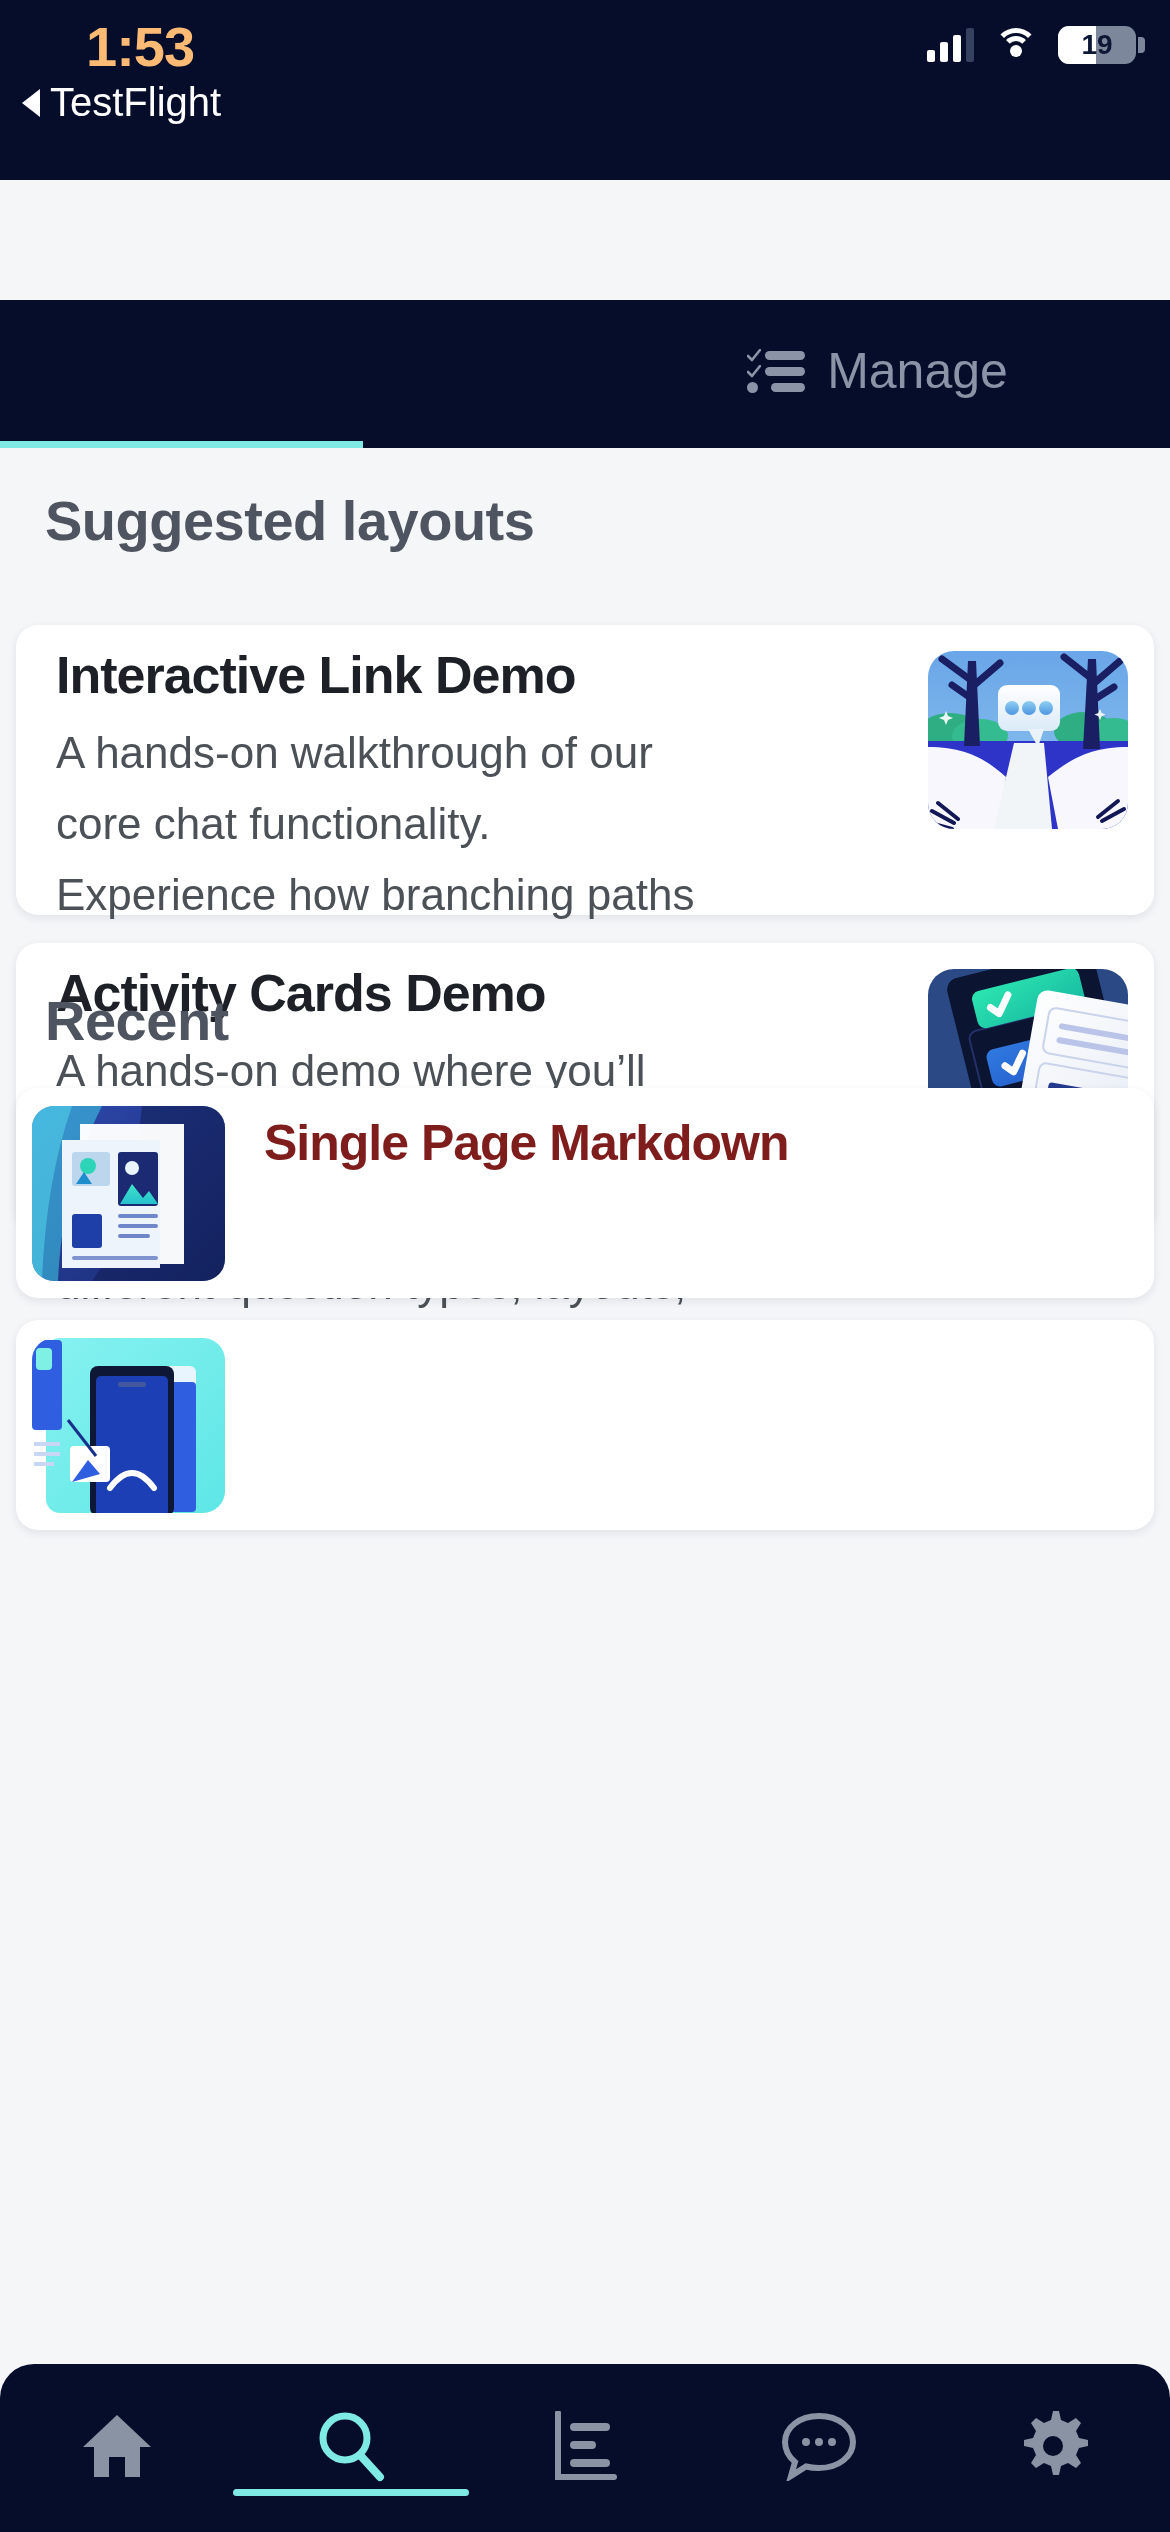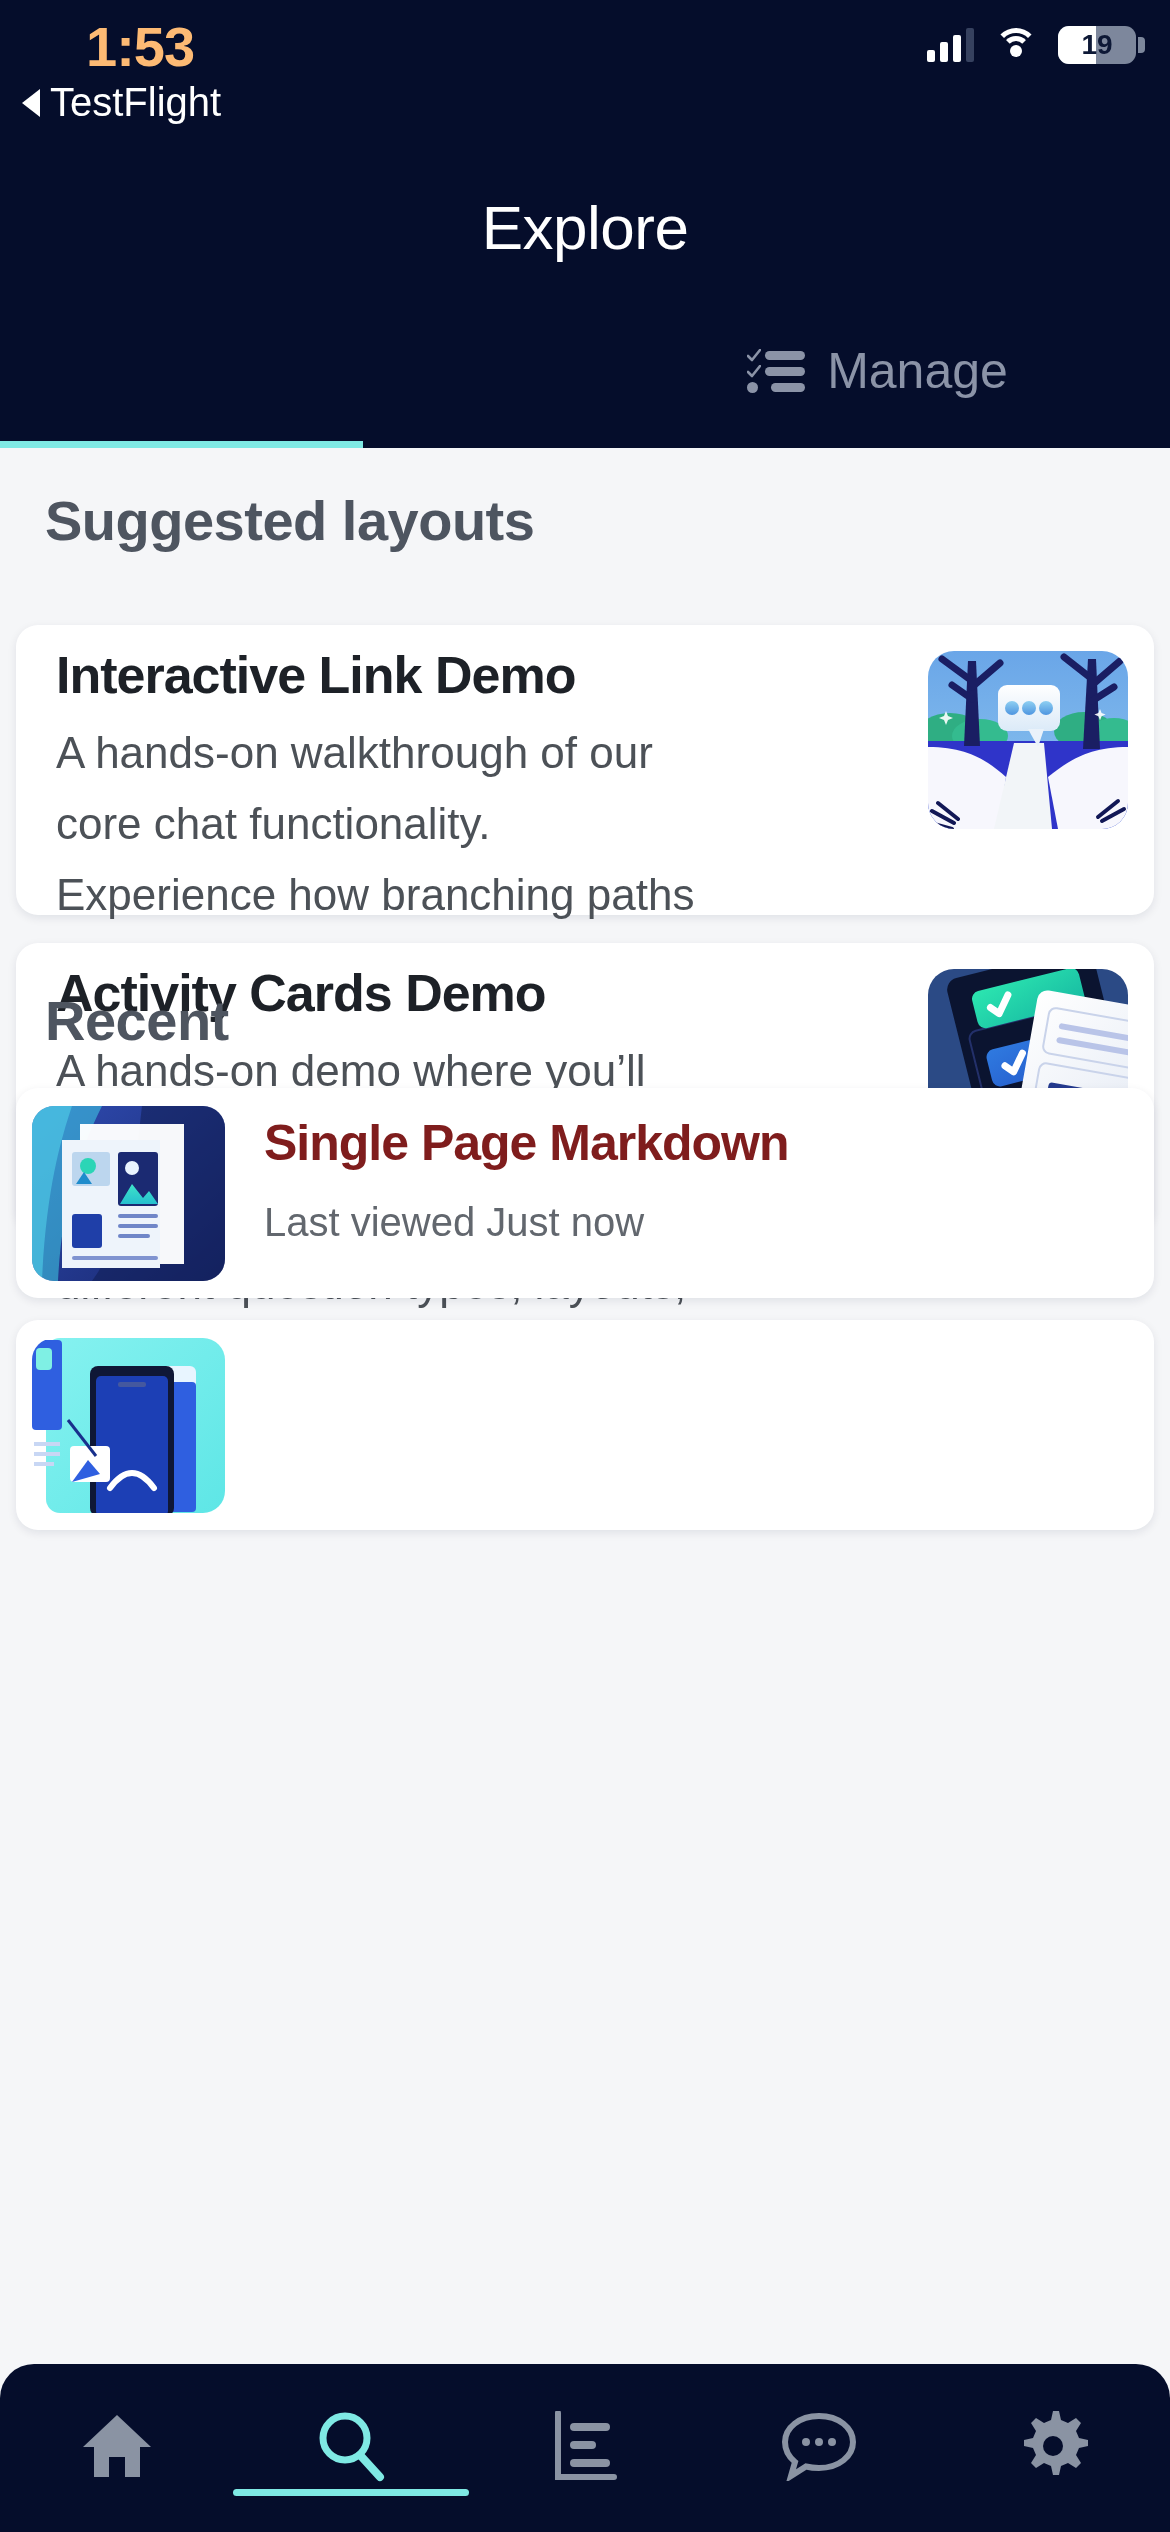--- a/index.html
+++ b/index.html
@@ -155,23 +155,20 @@
           <span class="w2"></span>
           <span class="w3"></span>
       </span>
       <span class="batt">
         <span class="fill"></span>
         <span class="lvl">19</span>
       </span>
     </div>
   </div>
 
-  <div class="navheader">
-    <div class="navtitle">Explore</div>
-  </div>
 
   <div class="segtabs">
     <div class="segtab right">
       <span class="list-ic">
         <span class="bar b1"></span>
           <span class="bar b2"></span>
           <span class="bar b3"></span>
         <span class="ck" style="top:0px;">
           <svg width="14" height="14" viewBox="0 0 14 14">
               <path d="M1 7 L5 11 L13 1" stroke="#8b93a7" stroke-width="2.6" fill="none" stroke-linecap="round" stroke-linejoin="round"></path>
@@ -318,21 +315,20 @@
           <circle cx="100" cy="62" r="7" fill="#eaf4ff"></circle>
           <path d="M88 98 l12 -20 11 14 6 -7 9 13 z" fill="url(#tealg)"></path>
           <rect x="86" y="108" width="40" height="4" rx="2" fill="#6f86c8"></rect>
           <rect x="86" y="118" width="40" height="4" rx="2" fill="#6f86c8"></rect>
           <rect x="86" y="128" width="32" height="4" rx="2" fill="#6f86c8"></rect>
           <rect x="40" y="108" width="30" height="34" rx="3" fill="#1f3fa8"></rect>
           <rect x="40" y="150" width="86" height="4" rx="2" fill="#7f93d0"></rect>
         </svg>
       </div>
       <div class="recent-title">Single Page Markdown</div>
-      <div class="recent-sub">Last viewed Just now</div>
     </div>
 
     <div class="recent-card r2">
       <div class="recent-thumb">
         <svg width="193" height="175" viewBox="0 0 193 175">
           <defs>
             <linearGradient id="cy2" x1="0" y1="0" x2="1" y2="1">
               <stop offset="0%" stop-color="#86f2f0"></stop>
                 <stop offset="100%" stop-color="#5ee6e6"></stop>
             </linearGradient>

